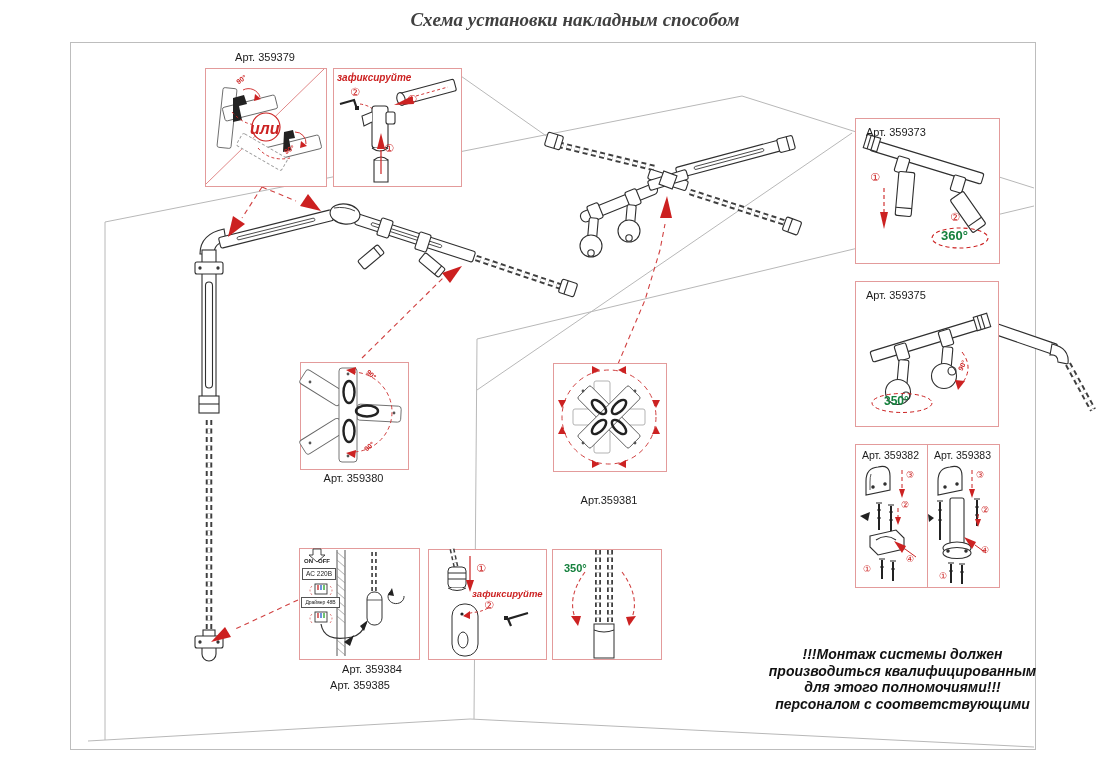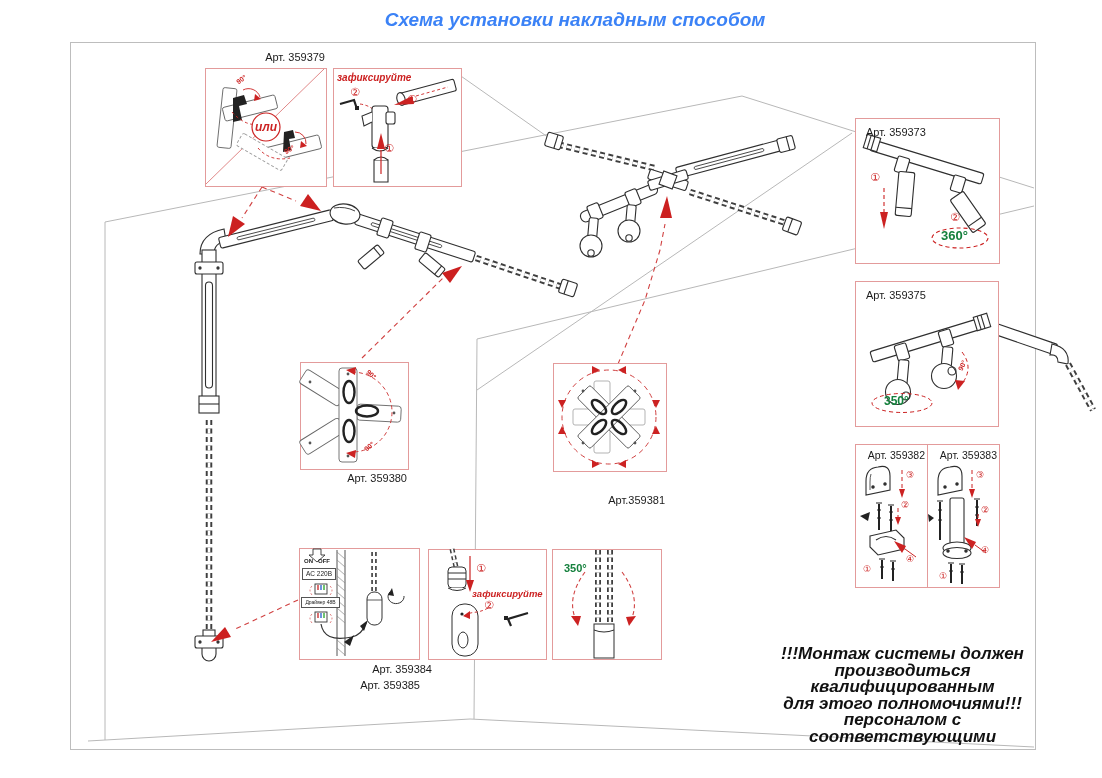--- a/index.html
+++ b/index.html
@@ -1,33 +1,33 @@
 <!DOCTYPE html>
 <html><head>
 <meta charset="utf-8">
 <style>
   html,body{margin:0;padding:0;background:#fff;}
   #stage{position:relative;width:1102px;height:778px;background:#fff;overflow:hidden;
          font-family:"Liberation Sans",sans-serif;color:#1a1a1a;}
   .abs{position:absolute;}
   svg{position:absolute;left:0;top:0;}
-  .title{font-size:19px;font-weight:bold;font-style:italic;text-align:center;color:#3b82f6;}
+  .title{font-size:19px;font-weight:bold;font-style:italic;text-align:center;color:#404040;font-family:Liberation Serif, serif;}
   .outer{border:1px solid #bdbdbd;}
   .cbox{border:1px solid #e39b9b;background:#fff;}
   .artlbl{font-size:11px;color:#1c1c1c;white-space:nowrap;}
-  .ctr{text-align:right;}
+  .ctr{text-align:center;}
   .fix{font-size:10px;font-style:italic;font-weight:bold;color:#cc2222;white-space:nowrap;}
   .step{font-size:11px;color:#cc2222;font-family:"DejaVu Sans",sans-serif;line-height:11px;}
   .deg-sm{font-size:8px;font-weight:bold;color:#cc2222;white-space:nowrap;}
   .deg-bg{font-size:13px;font-weight:bold;color:#15803d;white-space:nowrap;}
-  .warn{font-size:17px;font-weight:bold;font-style:italic;line-height:16.5px;color:#111;text-align:center;}
+  .warn{font-size:14px;font-weight:bold;font-style:italic;line-height:16.5px;color:#111;text-align:center;}
   .tiny{font-size:6px;font-weight:bold;color:#222;white-space:nowrap;}
   .tinybox{border:1px solid #555;font-size:6.5px;color:#222;text-align:center;background:#fff;white-space:nowrap;}
   .drvbox{border:1px solid #555;font-size:5px;color:#222;text-align:center;background:#fff;white-space:nowrap;line-height:9px;}
-  .or{font-size:12px;font-style:italic;font-weight:bold;color:#cc2222;text-align:center;}
+  .or{font-size:16px;font-style:italic;font-weight:bold;color:#cc2222;}
 </style>
 </head>
 <body>
 
 <div id="stage">
 
   <div class="abs outer" style="left:70px;top:42px;width:964px;height:706px;"></div>
 
   <svg width="1102" height="778">
 

